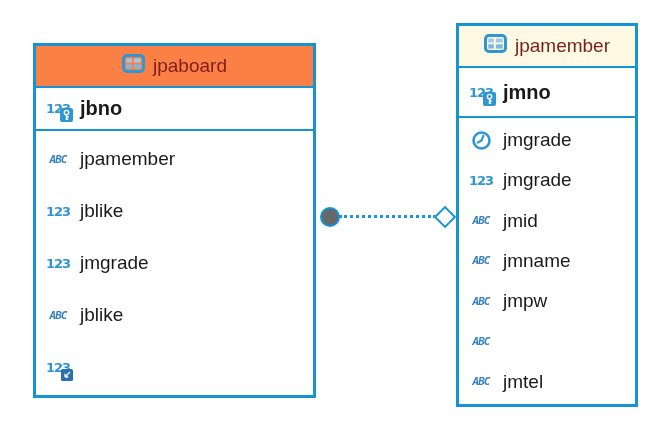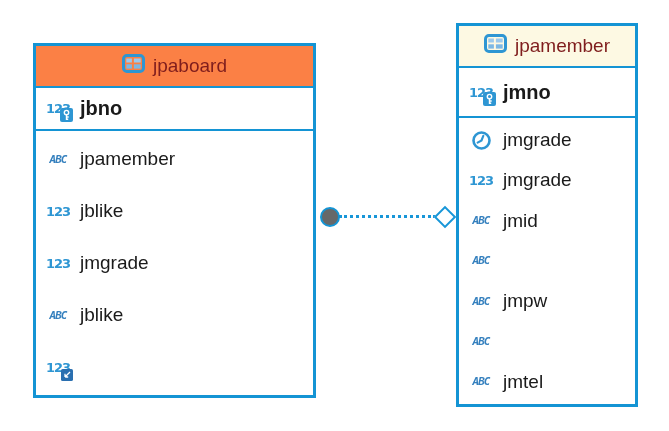--- a/index.html
+++ b/index.html
@@ -151,20 +151,21 @@
         <div class="col-row">
           <span class="icon-wrap">
             <span class="ic-abc">ABC</span>
           </span>
           <span class="col-label">jmid</span>
         </div>
         <div class="col-row">
           <span class="icon-wrap">
             <span class="ic-abc">ABC</span>
           </span>
+          <span class="col-label">jmname</span>
         </div>
         <div class="col-row">
           <span class="icon-wrap">
             <span class="ic-abc">ABC</span>
           </span>
           <span class="col-label">jmpw</span>
         </div>
         <div class="col-row">
           <span class="icon-wrap">
             <span class="ic-abc">ABC</span>

